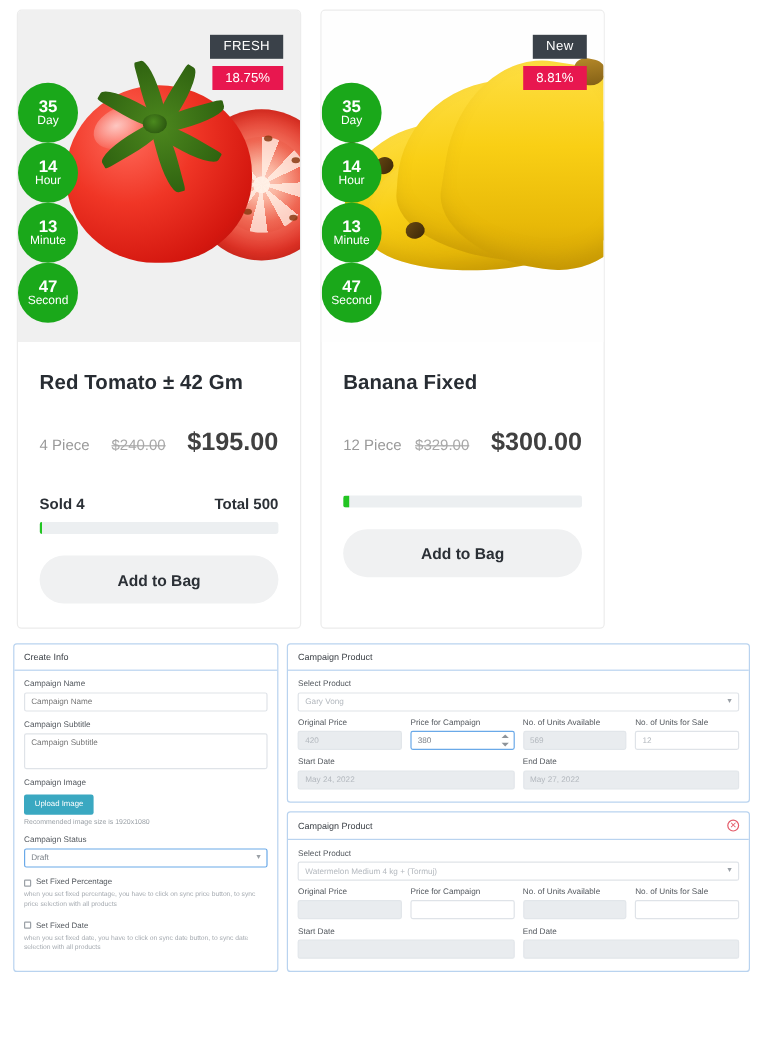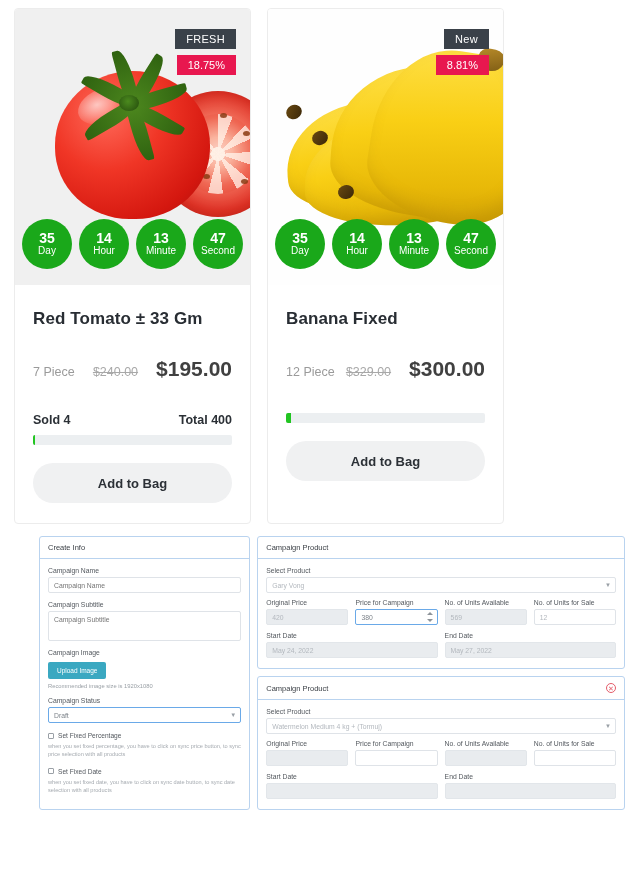--- a/index.html
+++ b/index.html
@@ -124,20 +124,21 @@
   .banana-stem { position:absolute; width:26px; height:22px; border-radius:40% 40% 50% 50%;
      background: linear-gradient(160deg,#b98c2a,#7e5c14); }
 
   
   .countdown {
     position:absolute;
     left: 0; right: 0; bottom: 16px;
     display: flex;
     justify-content: space-evenly;
     z-index: 5;
+    flex-direction: column;
   }
   .cd-circle {
     width: 50px; height: 50px;
     border-radius: 50%;
     background: #1aa81a;
     color: #ffffff;
     display: flex; flex-direction: column;
     align-items: center; justify-content: center;
     line-height: 1.05;
   }
@@ -190,21 +191,21 @@
   }
   .panel-head {
     border-bottom: 1px solid #b9d3ef;
     padding: 6px 8px;
     font-size: 7.5px;
     color: #3c4147;
     display:flex; align-items:center; justify-content: space-between;
   }
   .panel-body { padding: 8px 8px 10px 8px; }
 
-  .left-panel { width: 233px; margin-left: 28px; }
+  .left-panel { width: 233px; }
   .right-col { display:flex; flex-direction: column; gap: 7px; width: 406px; }
 
   .fld-label { font-size: 6.8px; color: #53585e; margin-bottom: 3px; display:block; }
   .inp {
     width: 100%;
     border: 1px solid #dfe3e8;
     border-radius: 2px;
     background: #ffffff;
     font-family: inherit;
     font-size: 6.8px;
@@ -308,31 +309,31 @@
             <span class="cd-label">Minute</span>
           </div>
           <div class="cd-circle">
             <span class="cd-value">47</span>
             <span class="cd-label">Second</span>
           </div>
         </div>
       </div>
 
       <div class="card-body">
-        <div class="product-title">Red Tomato ± 33 Gm</div>
+        <div class="product-title">Red Tomato ± 42 Gm</div>
         <div class="price-row">
-          <span class="unit">7 Piece</span>
+          <span class="unit">4 Piece</span>
           <span class="price-right">
             <span class="old-price">$240.00</span>
             <span class="new-price">$195.00</span>
           </span>
         </div>
         <div class="sold-row">
           <span>Sold 4</span>
-          <span>Total 400</span>
+          <span>Total 500</span>
         </div>
         <div class="progress">
           <i style="width:1%"></i>
         </div>
         <button class="add-bag">Add to Bag</button>
       </div>
     </div>
 
     <div class="product-card">
       <div class="media white">

